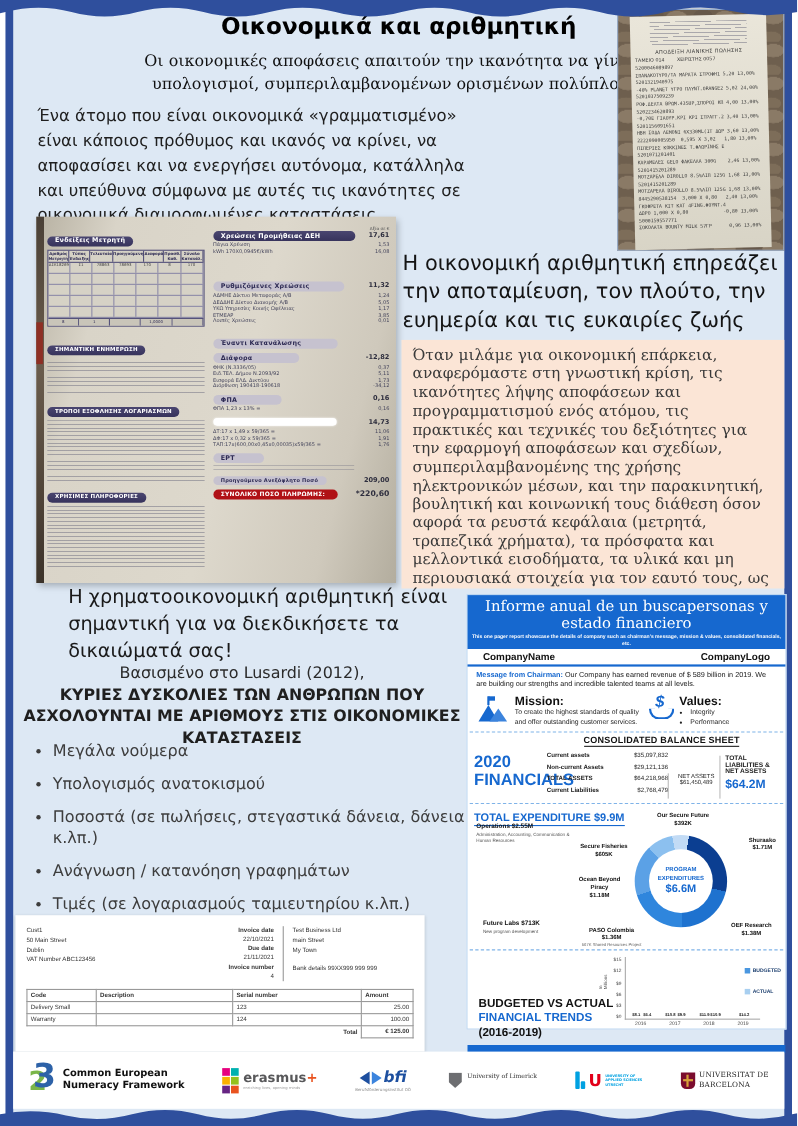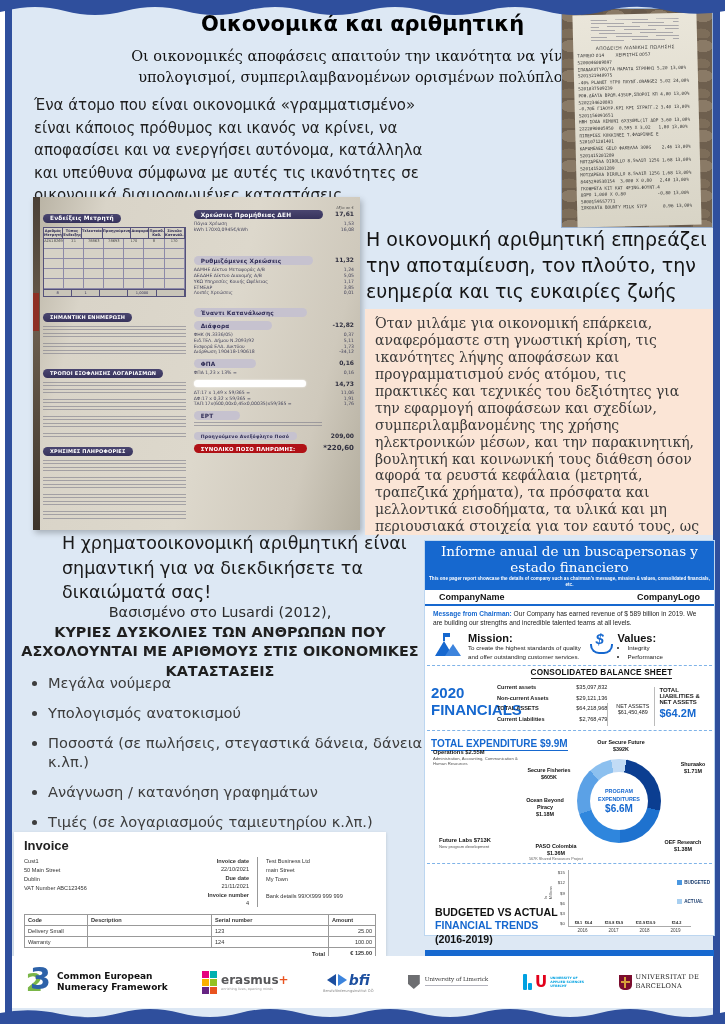--- a/index.html
+++ b/index.html
@@ -625,21 +625,20 @@
         <div class="li">
             <span class="sw b1"></span>
             <span>ACTUAL</span>
           </div>
       </div>
     </div>
     <div class="ig-footbar"></div>
   </div>
 
   <div class="abs invoice">
-    <div class="inv-title">Invoice</div>
     <div class="inv-top">
       <div class="inv-cust">
           <div>Cust1</div>
           <div>50 Main Street</div>
           <div>Dublin</div>
           <div>VAT Number  ABC123456</div>
         </div>
       <div class="inv-meta">
           <div><b>Invoice date</b><span>22/10/2021</span></div>
           <div><b>Due date</b><span>21/11/2021</span></div>

